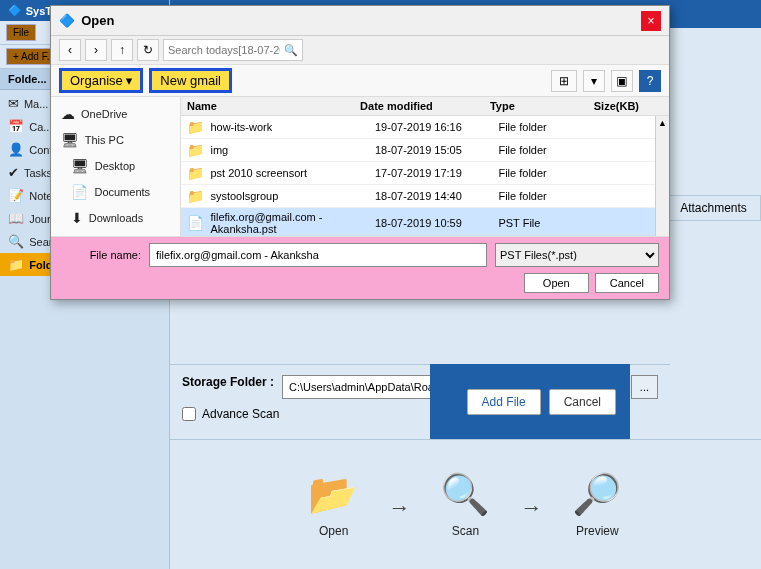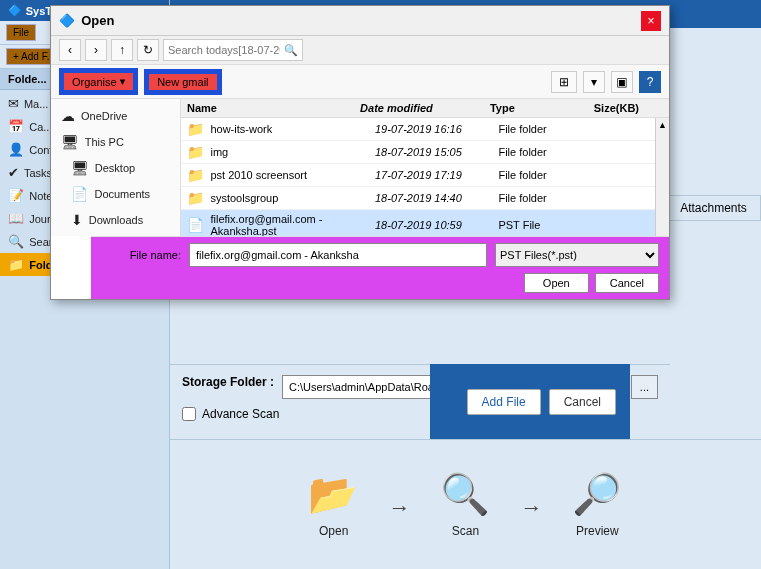--- a/index.html
+++ b/index.html
@@ -115,21 +115,21 @@
     }
     .search-input-d {
       border: none; outline: none; font-size: 11px; width: 100%; color: #aaa;
     }
 
     .dialog-toolbar {
       background: #f8f8f8; padding: 3px 8px; display: flex; align-items: center; gap: 6px;
       border-bottom: 1px solid #ddd;
     }
     .toolbar-btn {
-      padding: 2px 8px; font-size: 11px; background: #ef4444; border: 5px solid #1d4ed8;
+      padding: 2px 8px; font-size: 13px; background: #fde047; border: 3px solid #1d4ed8;
       cursor: pointer; display: flex; align-items: center; gap: 3px;
     }
 
     .dialog-body { display: flex; flex: 1; overflow: hidden; }
 
     
     .dialog-leftnav {
       width: 130px; border-right: 1px solid #ddd; padding: 4px 0;
       background: #fafafa; overflow-y: auto;
     }
@@ -141,34 +141,34 @@
 
     
     .dialog-filelist {
       flex: 1; overflow-y: auto; overflow-x: hidden;
     }
     .filelist-header {
       display: flex; background: #f0f0f0; border-bottom: 1px solid #ddd;
       padding: 3px 6px; font-size: 11px; font-weight: 600; position: sticky; top: 0;
     }
     .col-name { flex: 2; }
-    .col-date { flex: 1.5; font-style: italic; }
+    .col-date { flex: 1.5; }
     .col-type { flex: 1.2; }
     .col-size { flex: 0.8; }
 
     .file-row {
       display: flex; align-items: center; padding: 3px 6px; font-size: 11px;
       border-bottom: 1px solid #f0f0f0; cursor: pointer;
     }
     .file-row.selected { background: #cce4ff; }
     .file-icon { margin-right: 6px; font-size: 14px; }
 
     
     .dialog-bottom {
-      padding: 6px 10px; border-top: 1px solid #ddd; background: #d946ef; margin-left: 40px;
+      padding: 6px 10px; border-top: 1px solid #ddd; background: #f9a8d4;
     }
     .filename-row {
       display: flex; align-items: center; gap: 8px; margin-bottom: 6px;
     }
     .filename-label { font-size: 11px; width: 80px; text-align: right; }
     .filename-input {
       flex: 1; height: 24px; border: 1px solid #888; padding: 2px 6px;
       font-size: 11px; background: white;
     }
     .filetype-select {

